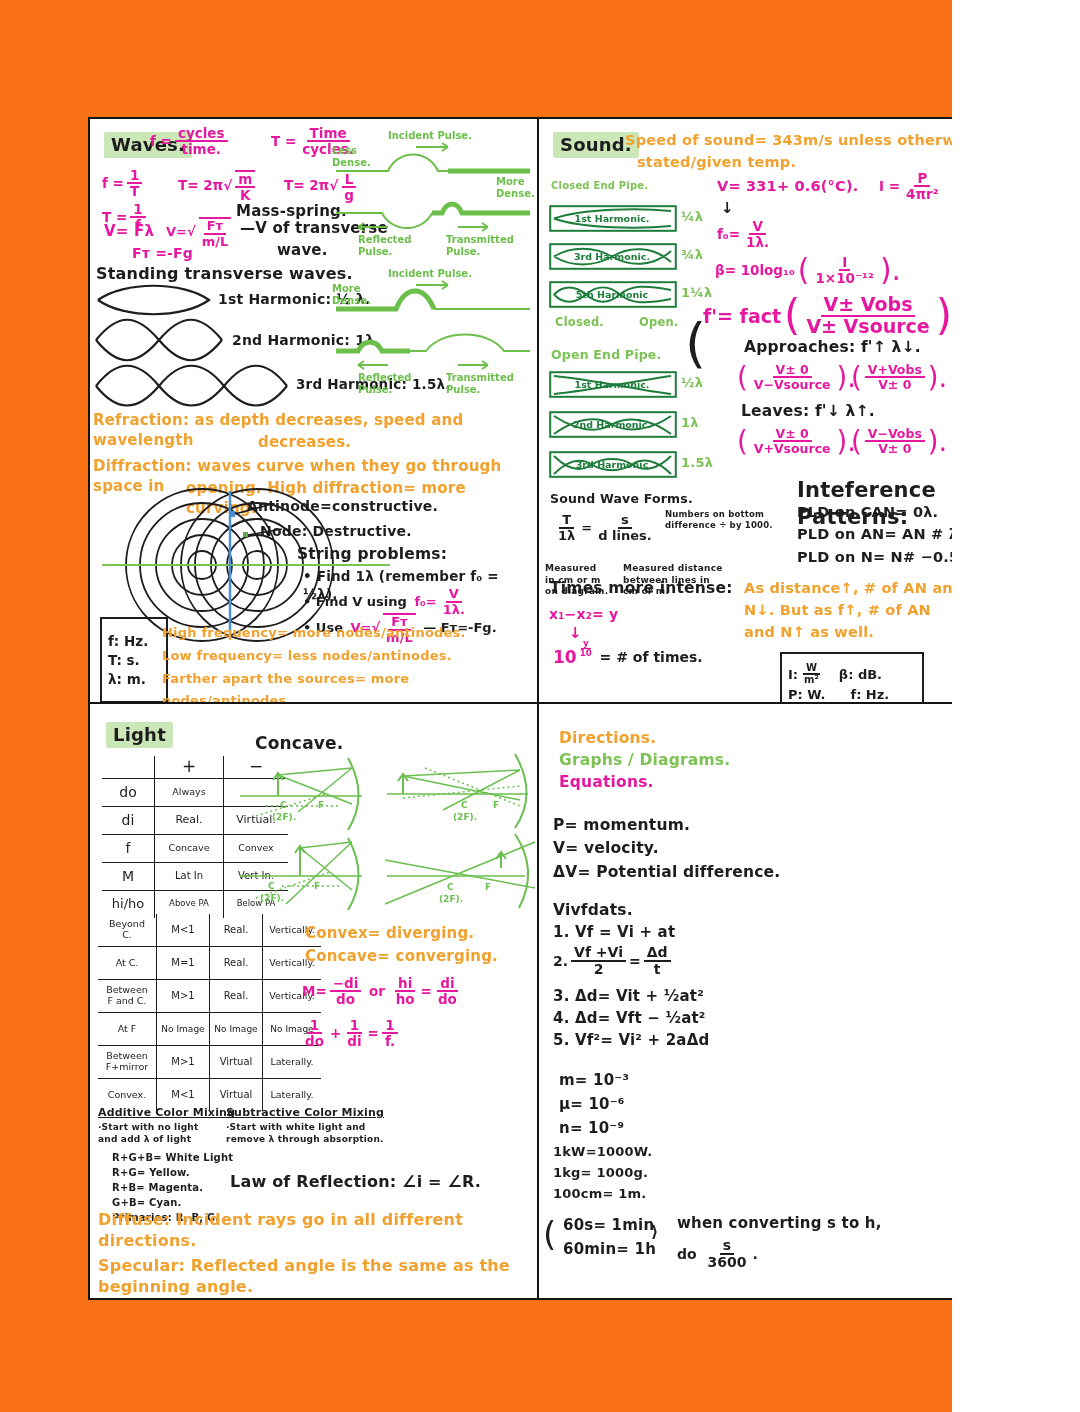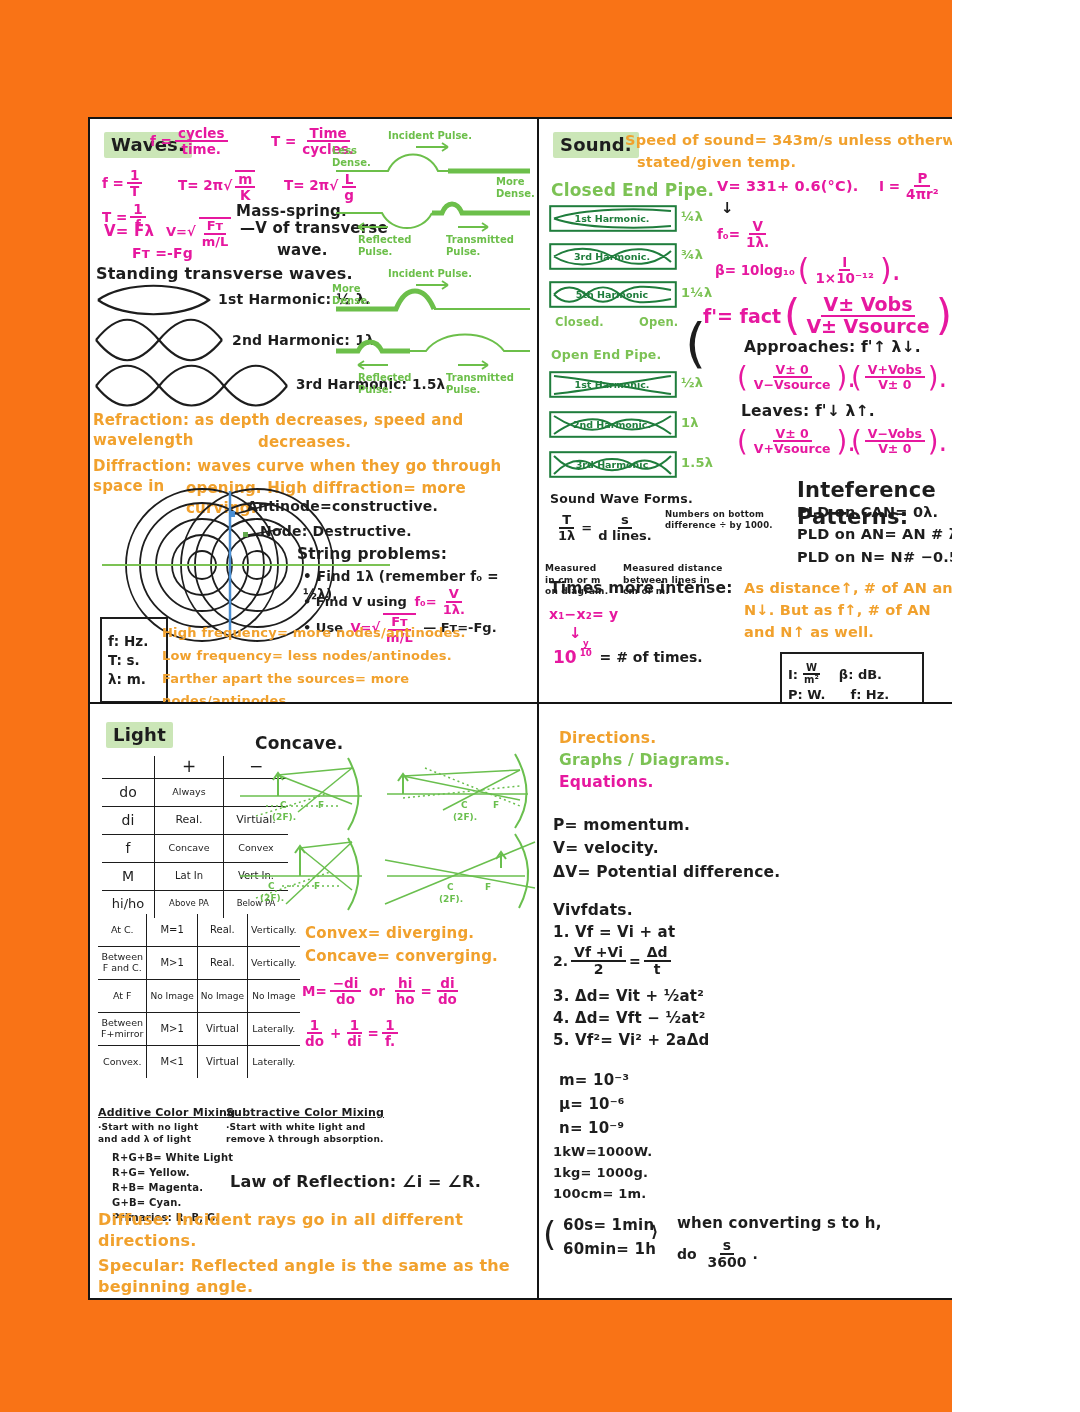--- a/index.html
+++ b/index.html
@@ -187,21 +187,21 @@
         <path d="M128,100 L158,100 M152,96 L158,100 M152,104 L158,100" stroke-width="1.8"></path>
       </g>
     </svg>
   </section>
 
   <section class="q" id="q-tr">
     <div class="t hl bk" style="left:14px;top:13px;font-size:18px">Sound.</div>
     <div class="t or" style="left:86px;top:12px;font-size:14.5px">Speed of sound= 343m/s unless otherwise</div>
     <div class="t or" style="left:98px;top:34px;font-size:14.5px">stated/given temp.</div>
 
-    <div class="t gr" style="left:12px;top:60px;font-size:17px">Closed End Pipe.</div>
+    <div class="t gr" style="left:12px;top:60px;font-size:10px">Closed End Pipe.</div>
 
     <svg style="left:10px;top:86px" width="128" height="27" viewBox="0 0 128 27">
       <rect x="1.2" y="1.2" width="125.6" height="24.6" fill="none" stroke="#1f7d3c" stroke-width="2"></rect>
       <path d="M5,13.5 C35,3 92,3 122,6 M5,13.5 C35,24 92,24 122,21" fill="none" stroke="#1f7d3c" stroke-width="2"></path>
       <text x="63" y="17" text-anchor="middle" font-size="9.5" font-weight="600" fill="#1f7d3c">1st Harmonic.</text>
     </svg>
     <div class="t gr" style="left:142px;top:90px;font-size:13px">¼λ</div>
 
     <svg style="left:10px;top:124px" width="128" height="27" viewBox="0 0 128 27">
       <rect x="1.2" y="1.2" width="125.6" height="24.6" fill="none" stroke="#1f7d3c" stroke-width="2"></rect>
@@ -444,20 +444,27 @@
       </g>
       <g fill="#6abf4e" font-size="9" font-weight="600">
         <text x="62" y="60">C</text>
         <text x="54" y="72">(2F).</text>
         <text x="100" y="60">F</text>
       </g>
     </svg>
 
     <table class="tb" style="left:8px;top:210px">
       <tbody>
+          <tr>
+            <td style="width:52px;font-size:9.5px;height:30px">Beyond
+C.</td>
+            <td style="width:46px;font-size:10px">M&lt;1</td>
+            <td style="width:46px;font-size:10px">Real.</td>
+            <td style="width:52px;font-size:9.5px">Vertically.</td>
+          </tr>
       <tr>
             <td style="font-size:9.5px;height:30px">At C.</td>
             <td style="font-size:10px">M=1</td>
             <td style="font-size:10px">Real.</td>
             <td style="font-size:9.5px">Vertically.</td>
           </tr>
       <tr>
             <td style="font-size:9.5px;height:30px">Between
 F and C.</td>
             <td style="font-size:10px">M&gt;1</td>

